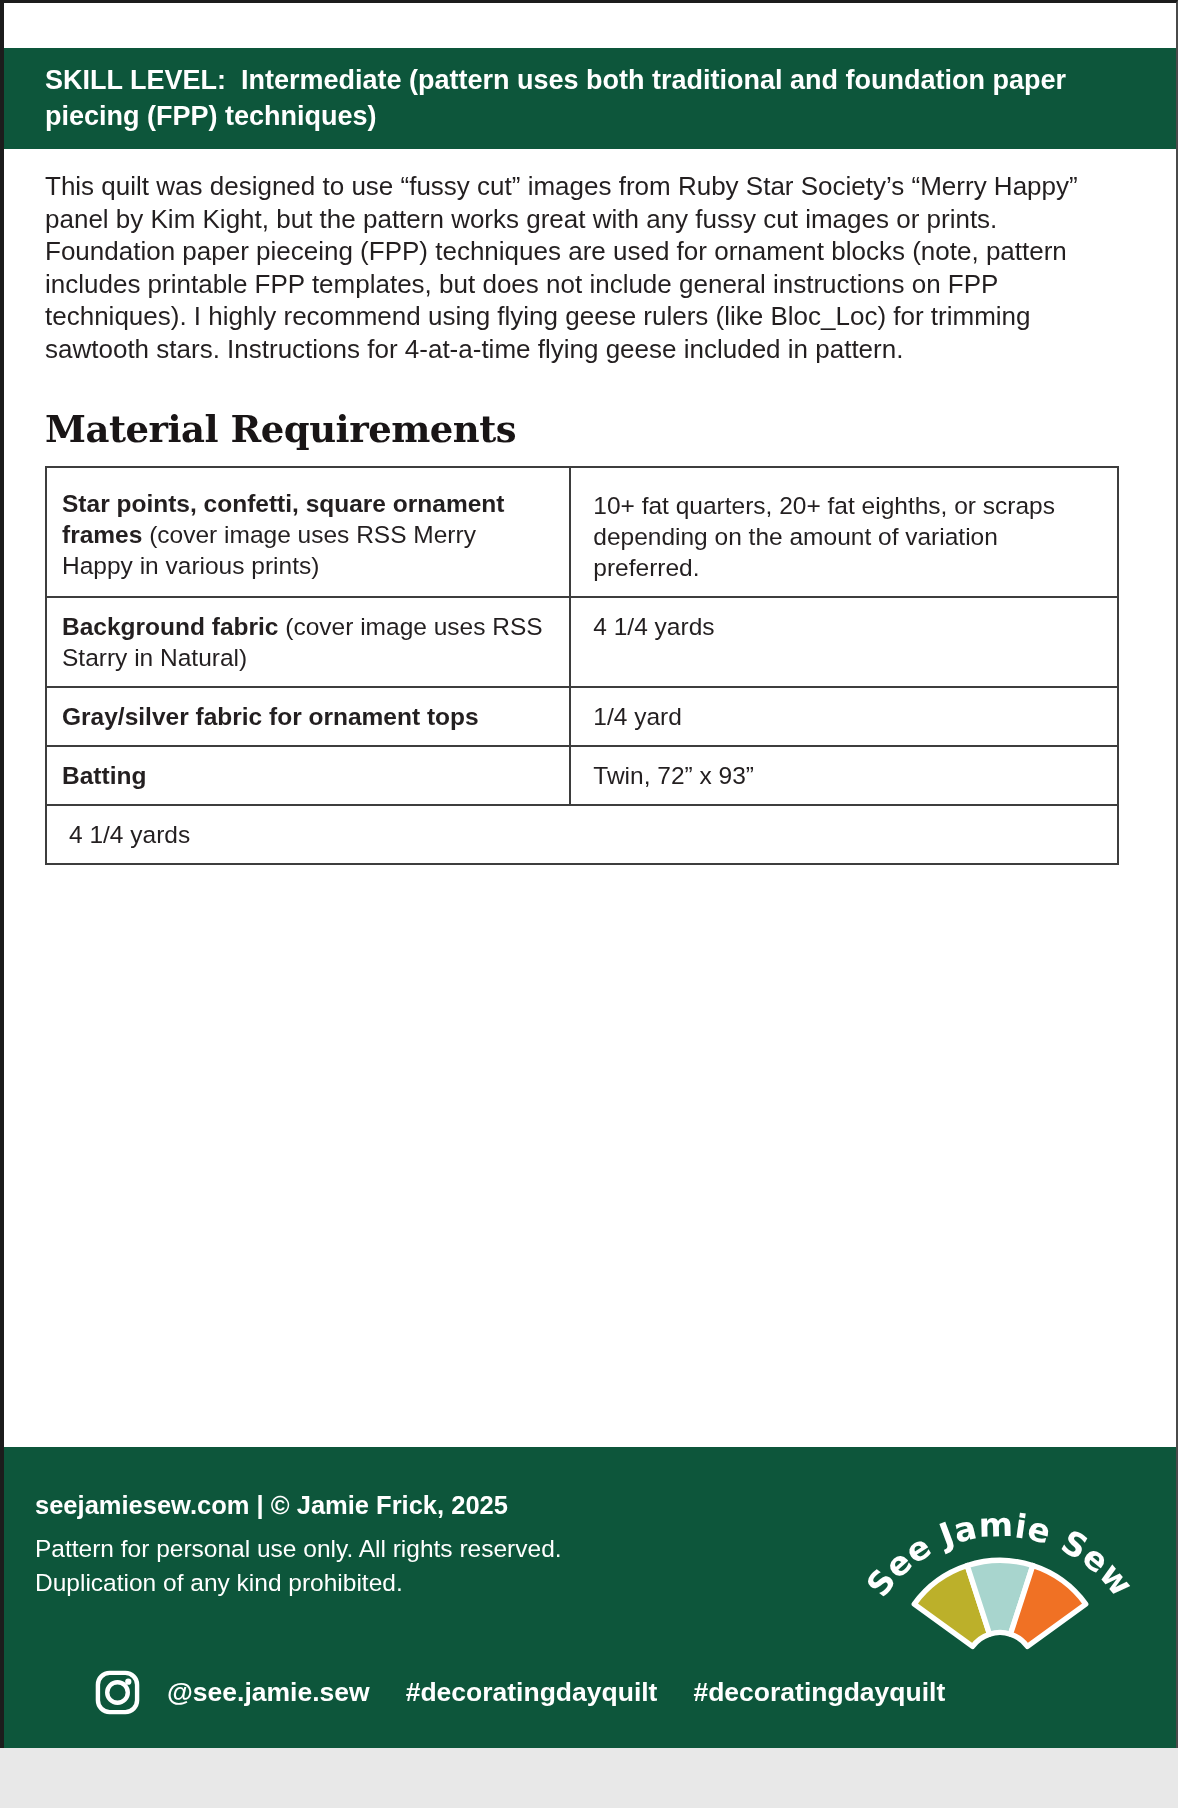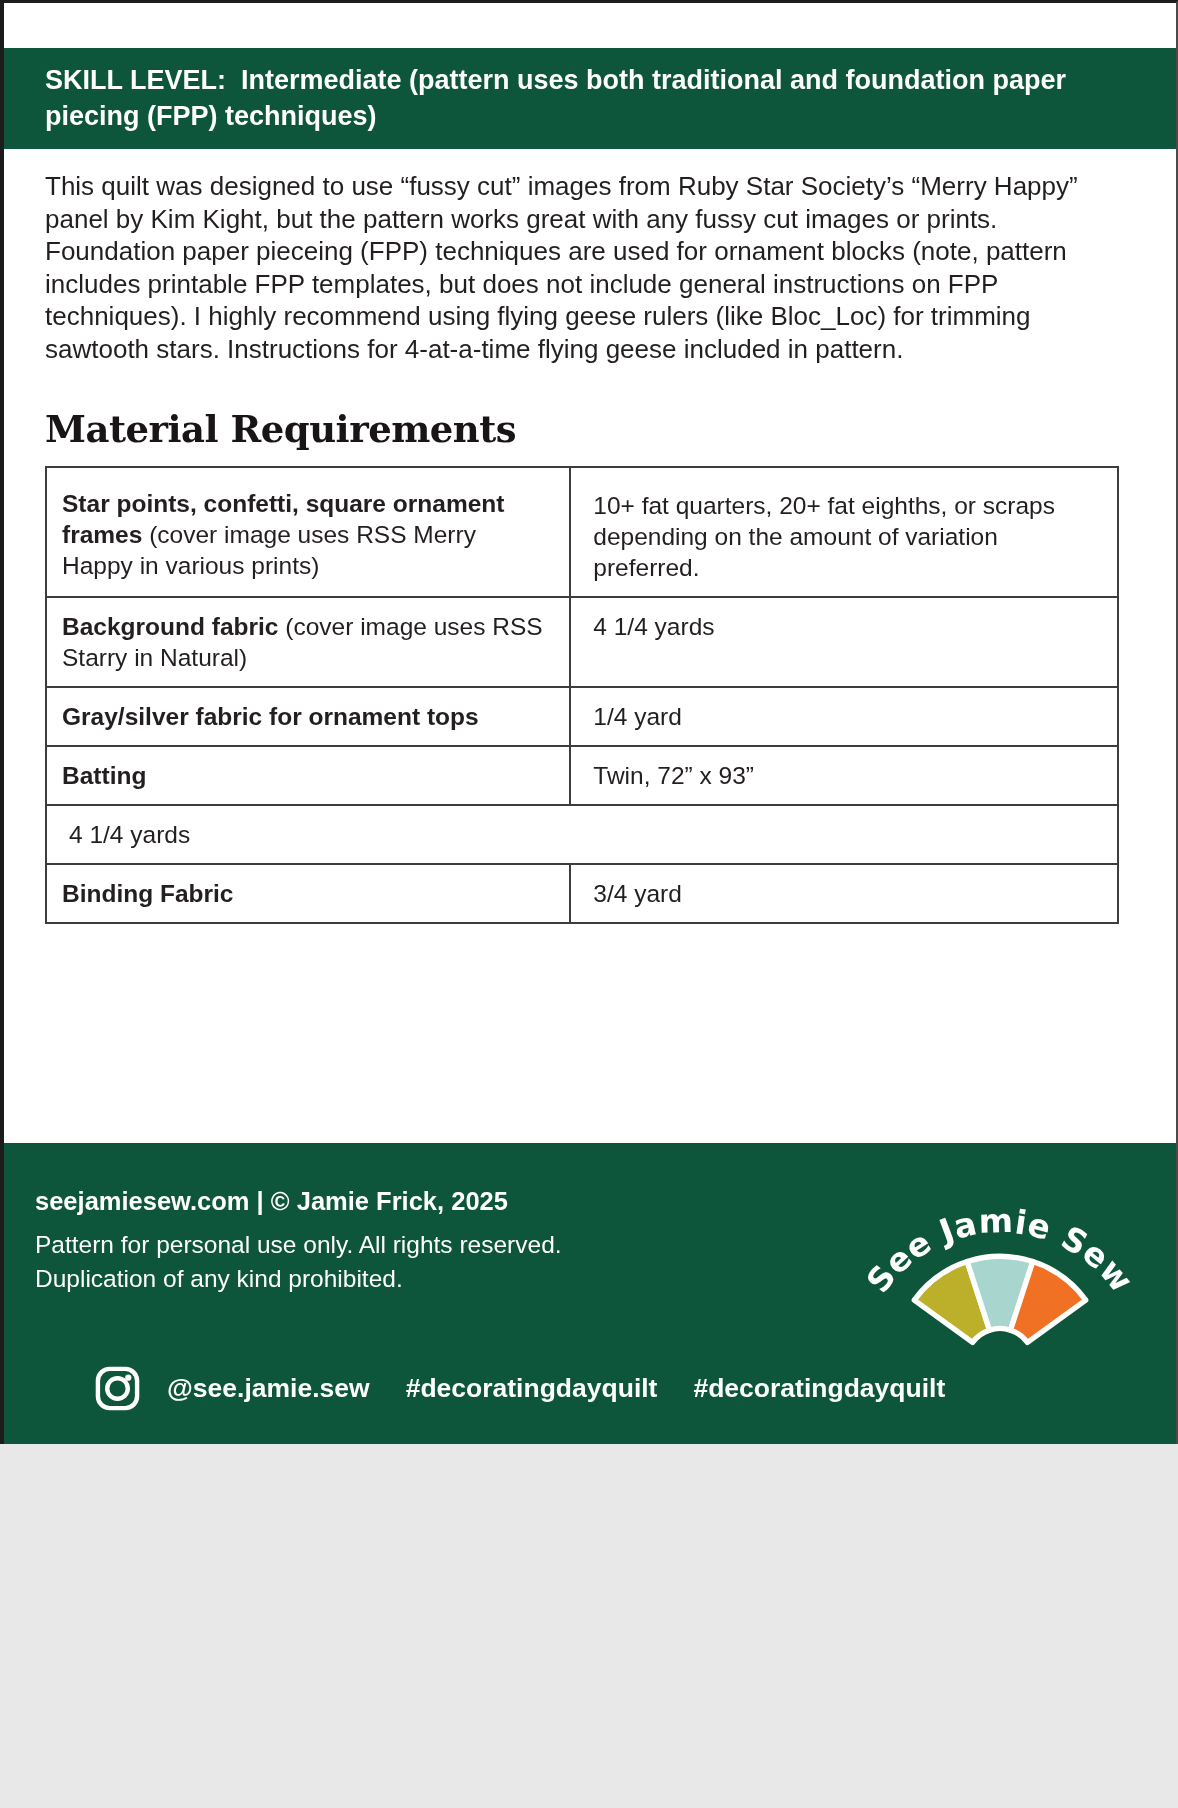--- a/index.html
+++ b/index.html
@@ -1,19 +1,19 @@
 <!DOCTYPE html>
 <html><head>
 <meta charset="utf-8">
 <style>
   * { margin:0; padding:0; box-sizing:border-box; }
   html,body { background:#e8e8e8; }
   .page {
     position:relative;
-    width:1178px; height:1444px;
+    width:1178px; height:1748px;
     background:#ffffff;
     border-top:3px solid #1c1c1c;
     border-left:4px solid #1c1c1c;
     border-right:2px solid #4a4a4a;
     overflow:hidden;
     font-family:"Liberation Sans", sans-serif;
     color:#231f20;
   }
   .top-gap { height:45px; }
   .skill-banner {
@@ -102,24 +102,20 @@
 
     <div class="tr" style="min-height:52px;">
       <div class="td item"><span class="b">Batting</span></div>
       <div class="td qty">Twin, 72” x 93”</div>
     </div>
 
     <div class="tr" style="min-height:56px;">
       <div class="td qty">4 1/4 yards</div>
     </div>
 
-    <div class="tr" style="min-height:54px;">
-      <div class="td item"><span class="b">Binding Fabric</span></div>
-      <div class="td qty">3/4 yard</div>
-    </div>
 
   </div>
 
   <div class="footer">
 
     <div class="footer-text">
       <div class="footer-line1">seejamiesew.com  |  © Jamie Frick, 2025</div>
       <div class="footer-line2">Pattern for personal use only. All rights reserved.</div>
       <div class="footer-line3">Duplication of any kind prohibited.</div>
     </div>

